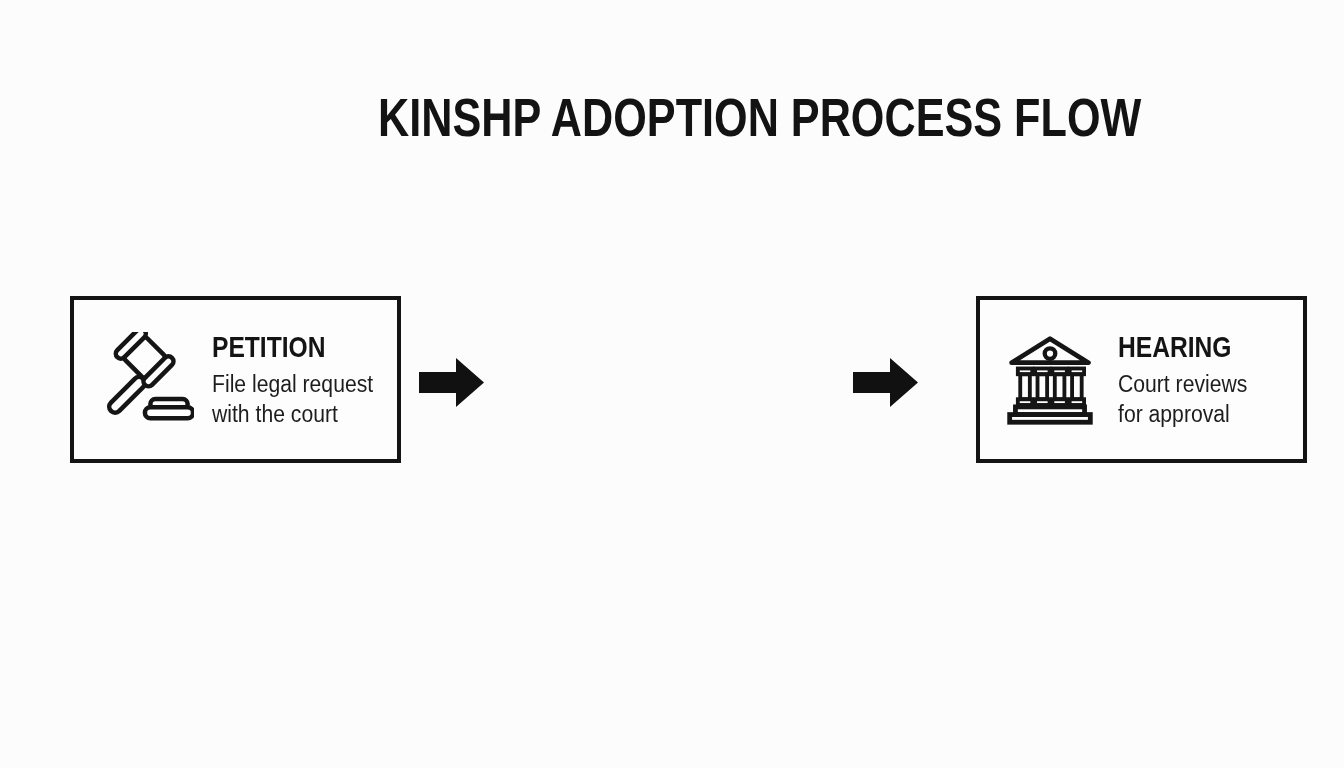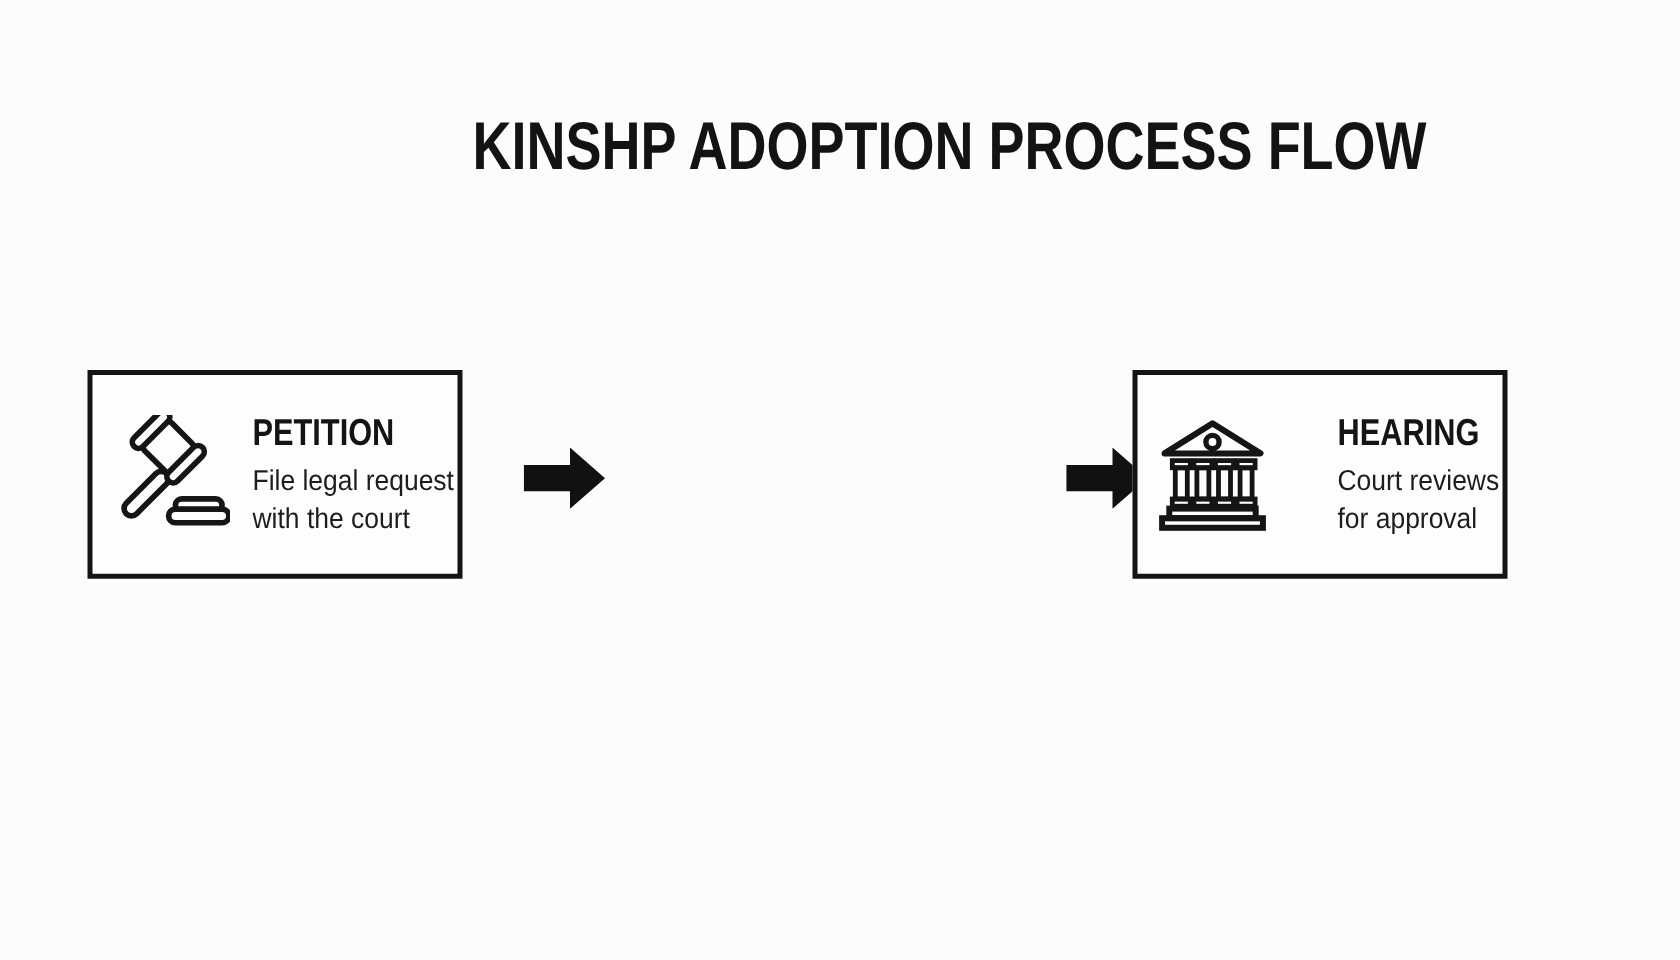--- a/index.html
+++ b/index.html
@@ -24,32 +24,32 @@
     font-weight: 700;
     letter-spacing: 0px;
     white-space: nowrap;
     color: #131313;
     transform: scaleX(0.80);
     transform-origin: left center;
   }
   .step-box {
     position: absolute;
     top: 296px;
-    width: 300px;
+    width: 331px;
     height: 167px;
     box-sizing: border-box;
     border: 4px solid #141414;
     background: #fdfdfd;
     display: flex;
     align-items: center;
-    padding-left: 8px;
+    padding-left: 18px;
   }
   .step-box.b1 { left: 70px; }
   .step-box.b2 { left: 503px; }
-  .step-box.b3 { left: 906px; gap: 32px; }
+  .step-box.b3 { left: 976px; }
   .icon-wrap {
     width: 104px;
     height: 100px;
     flex: 0 0 104px;
     display: flex;
     align-items: center;
     justify-content: center;
   }
   .step-text {
     margin-left: 16px;

